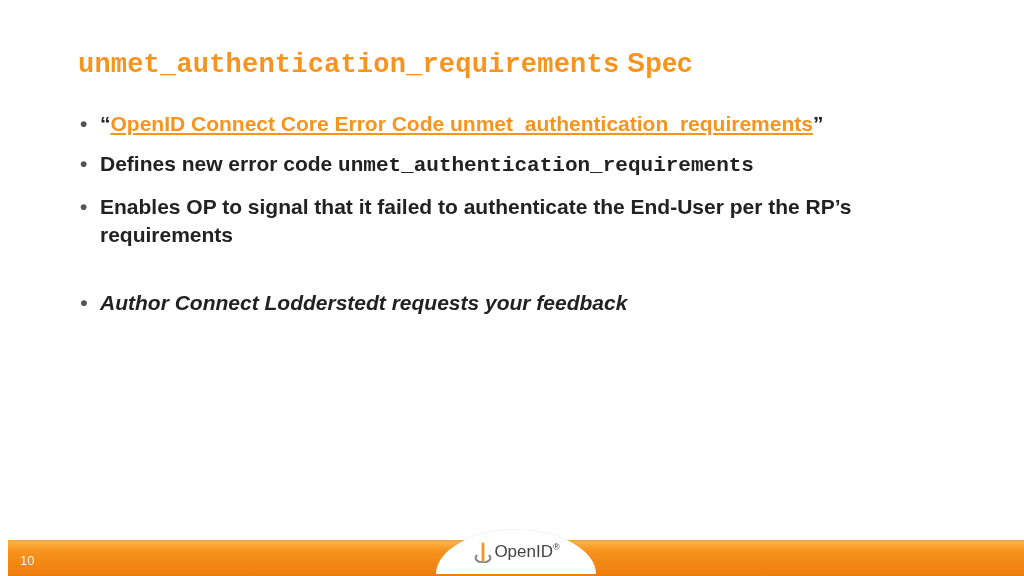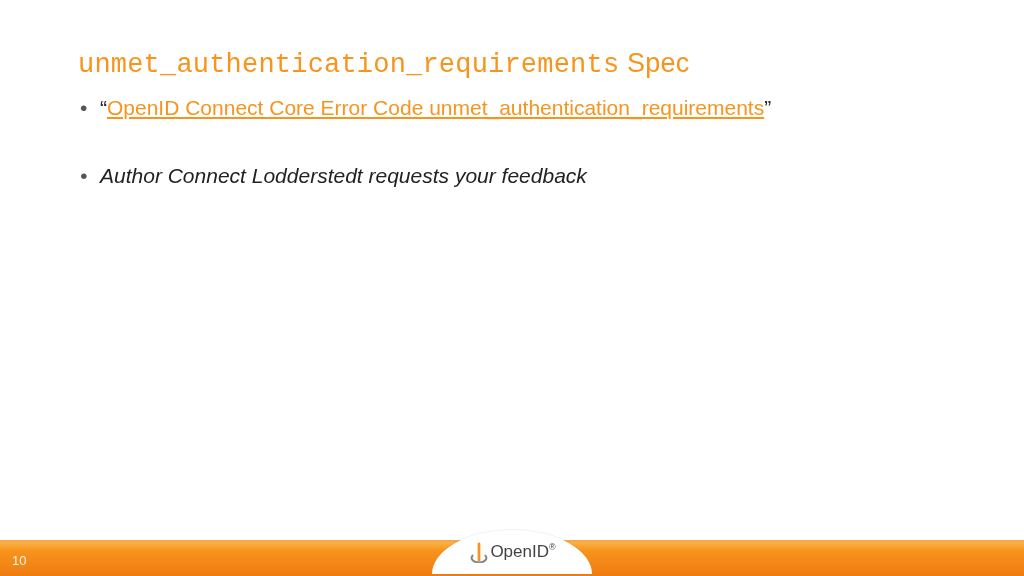--- a/index.html
+++ b/index.html
@@ -1,29 +1,29 @@
 <!DOCTYPE html>
 <html><head>
 <meta charset="utf-8">
 <style>
   * { margin: 0; padding: 0; box-sizing: border-box; }
   html, body { width: 1024px; height: 576px; overflow: hidden; font-family: Verdana, Geneva, sans-serif; background: #fff; }
   .slide { position: relative; width: 1024px; height: 576px; }
   .content { position: absolute; top: 48px; left: 78px; right: 60px; }
-  .title { color: #f7941d; font-size: 27px; font-weight: 400; margin-bottom: 14px; letter-spacing: 0.2px; }
+  .title { color: #f7941d; font-size: 27px; font-weight: 700; margin-bottom: 30px; letter-spacing: 0.2px; }
   .title .mono { font-family: "Courier New", Courier, monospace; }
   ul.bullets { list-style: none; }
-  ul.bullets > li { position: relative; padding-left: 22px; font-size: 21px; line-height: 1.35; margin-bottom: 12px; color: #222; }
+  ul.bullets > li { position: relative; padding-left: 22px; font-size: 21px; line-height: 1.35; margin-bottom: 12px; color: #222; font-weight: bold; }
   ul.bullets > li::before { content: "•"; position: absolute; left: 2px; top: 0; color: #555; font-size: 21px; }
   .grey { color: #7a7a7a; }
   .italic { font-style: italic; }
   .link { color: #f7941d; text-decoration: underline; }
   .mono-inline { font-family: "Courier New", Courier, monospace; font-size: 21px; }
   
-  .footer { position: absolute; left: 0; right: 0; bottom: 0; height: 44px; }
+  .footer { position: absolute; left: 8px; right: 0; bottom: 0; height: 44px; }
   .footer .stripe {
     position: absolute; left: 0; right: 0; bottom: 0; height: 36px;
     background: linear-gradient(to bottom, #fbb347 0%, #f7941d 25%, #ef7b0f 100%);
     border-top: 2px solid #f3a84c;
   }
   .footer .thinbar { position: absolute; left:0; right:0; top:0; height:8px; background:#fff; }
   .footer .page { position:absolute; left:12px; bottom:8px; color:#fff; font-size:13px; opacity:0.9; }
   .footer .group { position:absolute; right:16px; bottom:8px; color:#fff; font-size:13px; opacity:0.85; letter-spacing:0.2px; }
   .logo-pill {
     position:absolute; left:50%; transform:translateX(-50%); bottom:2px;
@@ -41,20 +41,24 @@
 
 <div class="slide" data-name="slide">
   <div class="content" data-name="slide-content">
     <h1 class="title" data-name="slide-title">
       <span class="mono" data-name="title-code">unmet_authentication_requirements</span><span data-name="title-suffix"> Spec</span>
     </h1>
     <ul class="bullets" data-name="bullet-list">
       <li data-name="bullet-link-item">
         <span data-name="quote-open">“</span><a href="#" class="link" data-name="spec-link">OpenID Connect Core Error Code unmet_authentication_requirements</a><span data-name="quote-close">”</span>
       </li>
+      <li class="grey" data-name="bullet-defines">
+        <span data-name="defines-text">Defines new error code </span><span class="mono-inline" data-name="defines-code">unmet_authentication_requirements</span>
+      </li>
+      <li data-name="bullet-enables">Enables OP to signal that it failed to authenticate the End-User per the RP’s requirements</li>
       <li style="list-style: none; height: 10px; padding: 0px; margin: 0px 0px 18px; position: relative; color: transparent; content: none; display: block; visibility: visible;" data-name="bullet-spacer" class="nohook"></li>
       <li class="grey italic" data-name="bullet-author">Author Connect Lodderstedt requests your feedback</li>
     </ul>
   </div>
 
   <div class="footer" data-name="footer">
     <div class="thinbar" data-name="footer-thinbar"></div>
     <div class="stripe" data-name="footer-stripe"></div>
     <div class="page" data-name="page-number">10</div>
     <div class="logo-pill" data-name="logo-pill">

